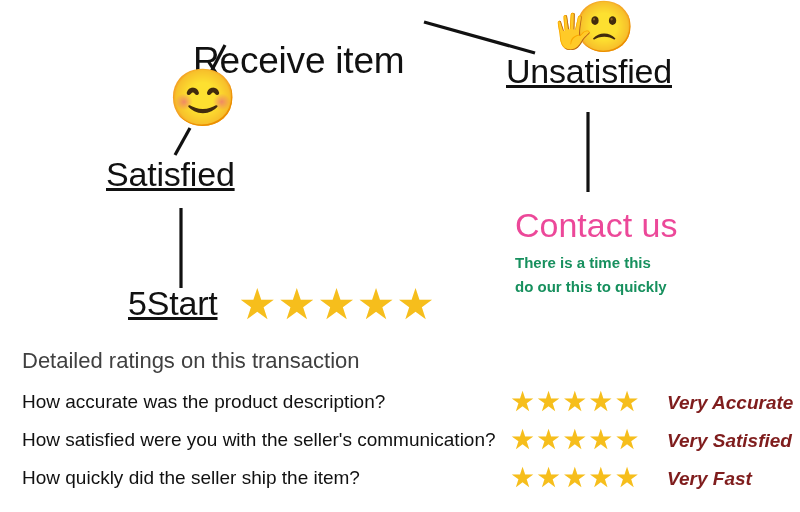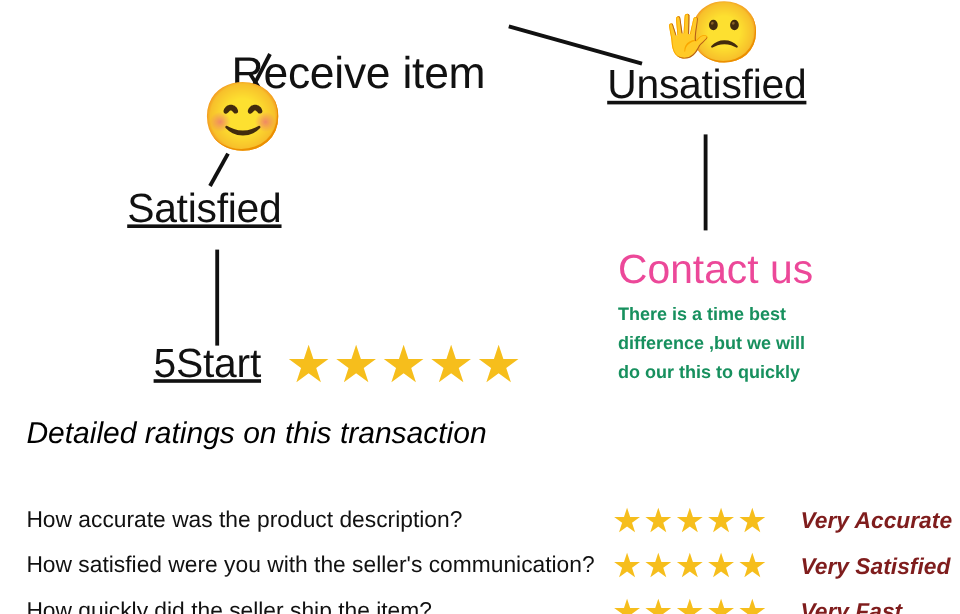--- a/index.html
+++ b/index.html
@@ -96,32 +96,30 @@
     line-height: 24px;
     color: #17905E;
   }
   #contact-note div { white-space: nowrap; }
 
   
   #ratings-heading {
     position: absolute;
     left: 22px;
     top: 347px;
-    font-size: 25px;
+    font-size: 22px;
     line-height: 28px;
-    color: #000000;
-    white-space: nowrap;
-    font-style: italic;
+    color: #404040;
+    white-space: nowrap;
   }
   .rating-row {
     position: absolute;
     left: 22px;
     width: 760px;
     height: 30px;
-    margin-top: 32px;
   }
   .rating-question {
     position: absolute;
     left: 0;
     top: 2px;
     font-size: 19px;
     line-height: 24px;
     color: #111111;
     white-space: nowrap;
   }
@@ -177,22 +175,21 @@
   </div>
 
   <div class="emoji" style="left:573px; top:2px; font-size:50px;">🙁</div>
   <div class="emoji" style="left:551px; top:14px; font-size:34px;">🖐</div>
 
   <div class="node-label title-md" style="left:506px; top:52px;">Unsatisfied</div>
 
   <div id="contact-heading">Contact us</div>
 
   <div id="contact-note">
-    <div>There is a time best</div>
-    <div>difference ,but we will</div>
+    <div>There is a time this</div>
     <div>do our this to quickly</div>
   </div>
 
   <div id="ratings-heading">Detailed ratings on this transaction</div>
 
   <div class="rating-row" style="top:388px;">
     <div class="rating-question">How accurate was the product description?</div>
     <div class="rating-stars stars stars-small">
       <span class="star">★</span>
       <span class="star">★</span>

